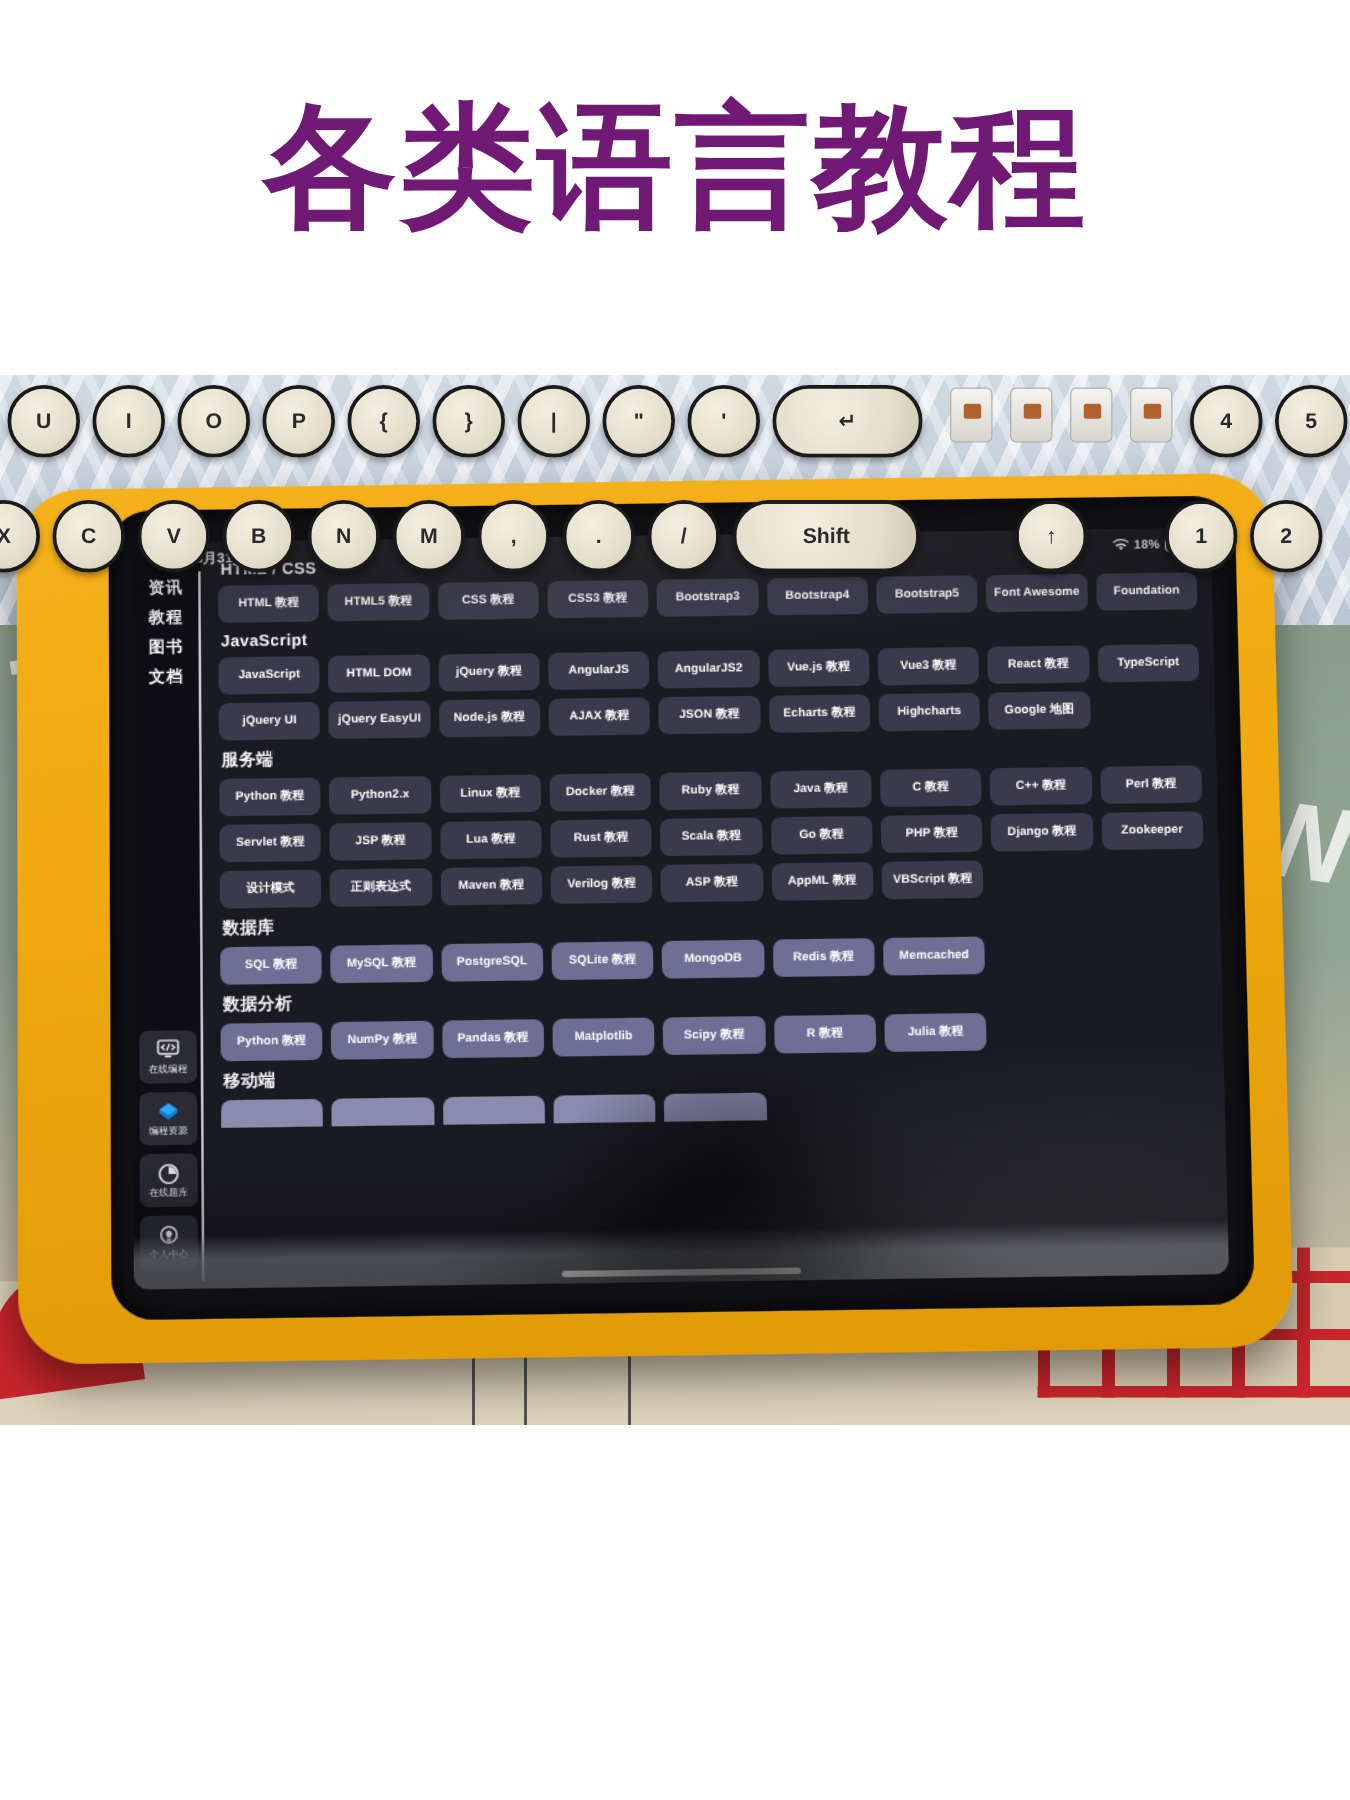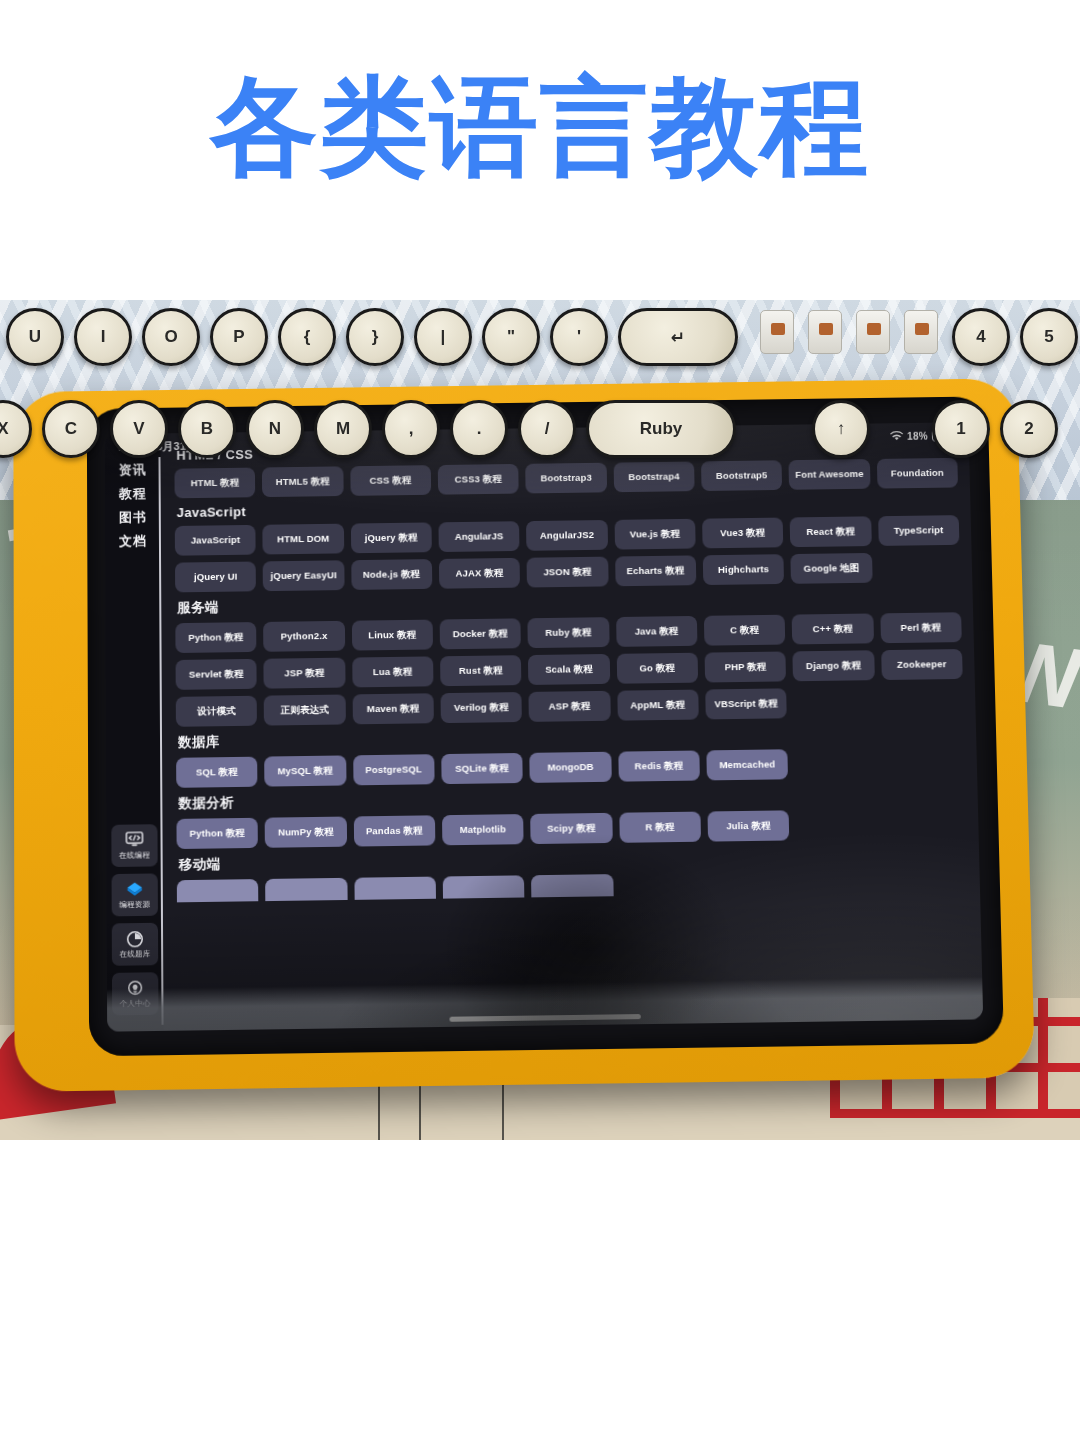--- a/index.html
+++ b/index.html
@@ -11,25 +11,25 @@
     overflow: hidden;
   }
 
   
   .title-band {
     position: absolute; left: 0; top: 0; width: 1080px; height: 300px;
     background: #ffffff;
     display: flex; align-items: center; justify-content: center;
   }
   .title-band .title {
-    font-family: Liberation Mono, monospace;
+    font-family: Liberation Serif, serif;
     font-size: 108px;
     font-weight: 900;
     letter-spacing: 2px;
-    color: #3b82f6;
+    color: #701a75;
     line-height: 1;
     padding-bottom: 30px;
     white-space: nowrap;
   }
 
   
   .photo {
     position: absolute; left: 0; top: 300px; width: 1080px; height: 840px;
     overflow: hidden;
     background: #9aa89c;
@@ -294,21 +294,21 @@
     <div class="krow" style="top:100px">
       <div class="kc" style="left:-26px">X</div>
       <div class="kc" style="left:42px">C</div>
       <div class="kc" style="left:110px">V</div>
       <div class="kc" style="left:178px">B</div>
       <div class="kc" style="left:246px">N</div>
       <div class="kc" style="left:314px">M</div>
       <div class="kc" style="left:382px">,</div>
       <div class="kc" style="left:450px">.</div>
       <div class="kc" style="left:518px">/</div>
-      <div class="kc xwide" style="left:586px">Ruby</div>
+      <div class="kc xwide" style="left:586px">Shift</div>
       <div class="kc" style="left:812px">↑</div>
       <div class="kc" style="left:932px">1</div>
       <div class="kc" style="left:1000px">2</div>
     </div>
   </div>
 
   <div class="tablet">
     <div class="case"></div>
     <div class="bezel">
       <div class="camera"></div>

